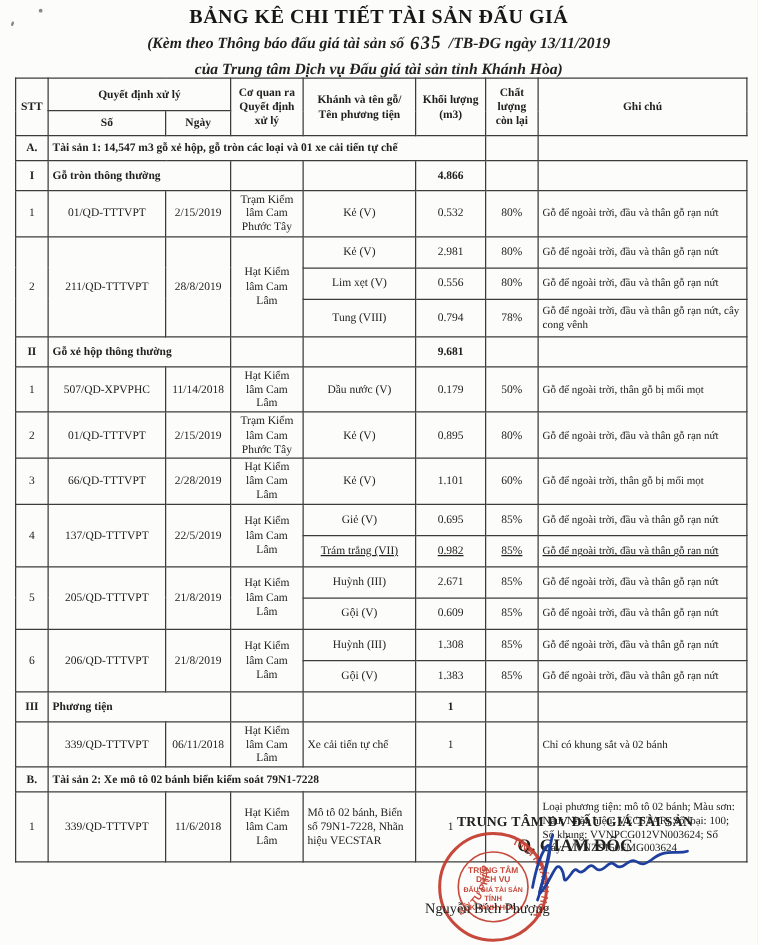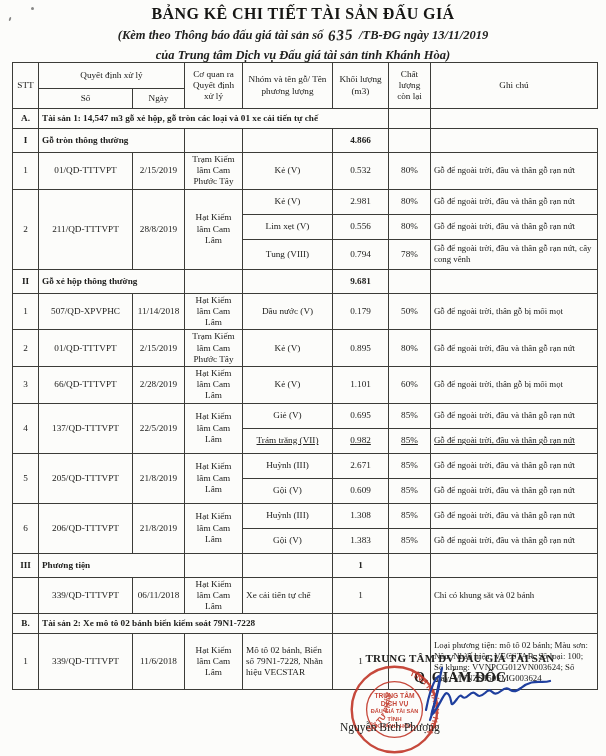--- a/index.html
+++ b/index.html
@@ -47,21 +47,21 @@
   table.asset col.c6{width:56px}
   table.asset col.c7{width:42px}
   table.asset col.c8{width:167px}
   table.asset td, table.asset th{
     border:1px solid var(--line);
     padding:1px 3px;
     font-size:9.2px;line-height:1.22;
     text-align:center;vertical-align:middle;
     overflow:hidden;color:var(--ink);
   }
-  table.asset th{font-weight:normal;}
+  table.asset th{font-weight:bold;}
   table.asset td.l, table.asset th.l{text-align:left;}
   table.asset td.b{font-weight:bold;}
   table.asset td.note{font-size:8.8px;text-align:left;}
 
   .footer-block{position:absolute;left:0;top:0;width:606px;height:756px;pointer-events:none;padding-left:16px;}
   .sign-org{
     position:absolute;left:318px;top:652px;width:284px;
     text-align:center;font-weight:bold;font-size:11px;letter-spacing:.2px;
   }
   .sign-role{
@@ -102,21 +102,21 @@
       <col class="c5">
         <col class="c6">
         <col class="c7">
         <col class="c8">
     </colgroup>
     <tbody>
         <tr style="height: 26px;">
           <th rowspan="2">STT</th>
           <th colspan="2">Quyết định xử lý</th>
           <th rowspan="2">Cơ quan ra Quyết định xử lý</th>
-          <th rowspan="2">Nhóm và tên gỗ/ Tên phương lượng</th>
+          <th rowspan="2">Khánh và tên gỗ/ Tên phương tiện</th>
           <th rowspan="2">Khối lượng (m3)</th>
           <th rowspan="2">Chất lượng còn lại</th>
           <th rowspan="2">Ghi chú</th>
         </tr>
         <tr style="height: 20px;">
           <th>Số</th>
           <th>Ngày</th>
         </tr>
         <tr style="height: 20px;">
           <td class="b">A.</td>

